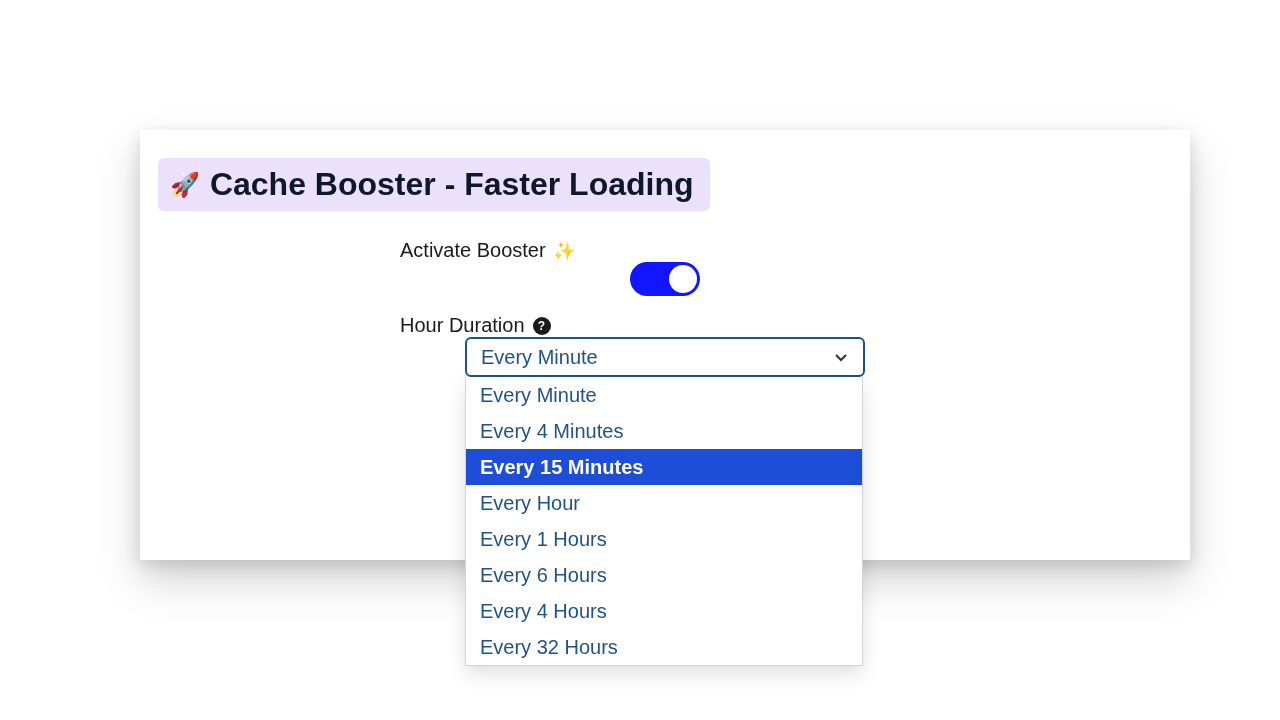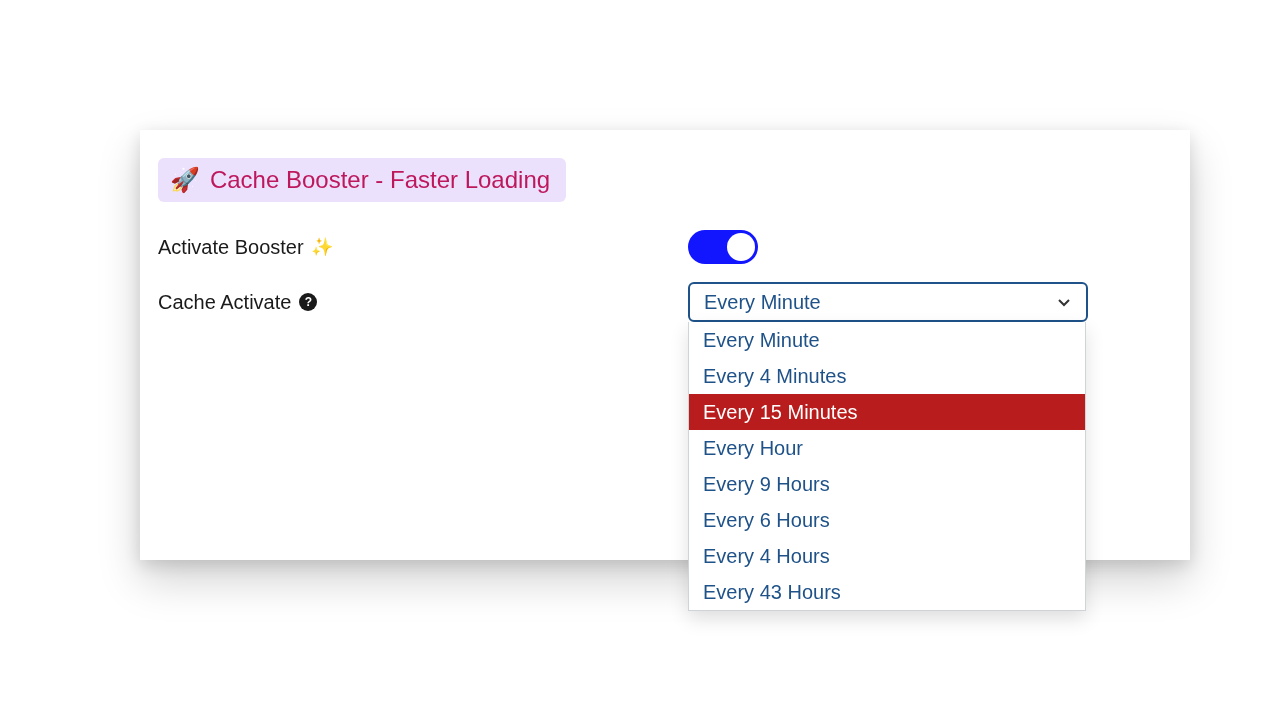--- a/index.html
+++ b/index.html
@@ -29,31 +29,32 @@
       align-items: center;
       gap: 10px;
       background: #ebe1fc;
       padding: 8px 16px 8px 12px;
       border-radius: 6px;
     }
     .section-title .icon {
       font-size: 24px;
     }
     .section-title .title-text {
-      color: #be185d;
-      font-size: 24px;
-      font-weight: 400;
+      color: #0f172a;
+      font-size: 32px;
+      font-weight: 700;
     }
     .form-rows {
       margin-top: 28px;
     }
     .form-row {
       display: flex;
       align-items: center;
       margin-bottom: 18px;
+      flex-direction: column;
     }
     .label-col {
       width: 530px;
       display: flex;
       align-items: center;
       gap: 8px;
       color: #1a1a1a;
       font-size: 20px;
     }
     .sparkle-icon {
@@ -132,22 +133,23 @@
       z-index: 10;
     }
     .dropdown-item {
       padding: 3px 14px;
       font-size: 20px;
       color: #1e5288;
       cursor: pointer;
       line-height: 1.5;
     }
     .dropdown-item.highlighted {
-      background: #b91c1c;
+      background: #1d4ed8;
       color: #ffffff;
+      font-weight: bold;
     }
   </style>
 </head>
 <body>
 
 <div class="panel">
 
   <div class="section-title">
     <span class="icon">🚀</span>
     <span class="title-text">Cache Booster - Faster Loading</span>
@@ -162,39 +164,39 @@
       </div>
       <div class="control-col">
         <div class="toggle">
           <div class="toggle-knob"></div>
         </div>
       </div>
     </div>
 
     <div class="form-row">
       <div class="label-col">
-        <span>Cache Activate</span>
+        <span>Hour Duration</span>
         <span class="help-icon">?</span>
       </div>
       <div class="control-col">
         <div class="select-box">
           <span class="select-value">Every Minute</span>
           <span class="chevron-down">
             <svg viewBox="0 0 16 16" width="16" height="16">
                 <polyline points="3,6 8,11 13,6"></polyline>
               </svg>
           </span>
         </div>
         <div class="dropdown-list">
             <div class="dropdown-item">Every Minute</div>
             <div class="dropdown-item">Every 4 Minutes</div>
             <div class="dropdown-item highlighted">Every 15 Minutes</div>
             <div class="dropdown-item">Every Hour</div>
-            <div class="dropdown-item">Every 9 Hours</div>
+            <div class="dropdown-item">Every 1 Hours</div>
             <div class="dropdown-item">Every 6 Hours</div>
             <div class="dropdown-item">Every 4 Hours</div>
-            <div class="dropdown-item">Every 43 Hours</div>
+            <div class="dropdown-item">Every 32 Hours</div>
           </div>
       </div>
     </div>
 
   </div>
 </div>
 
 </body></html>

